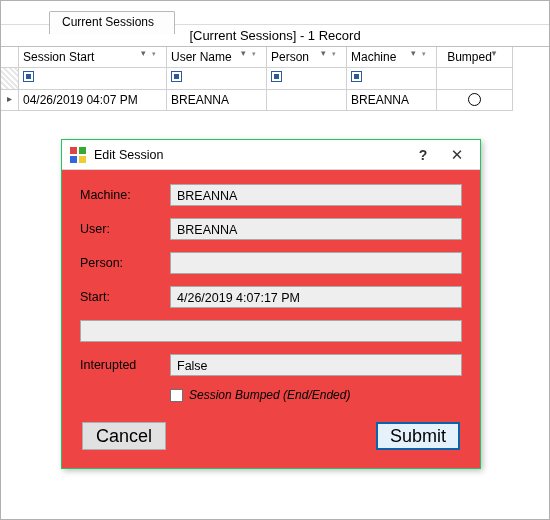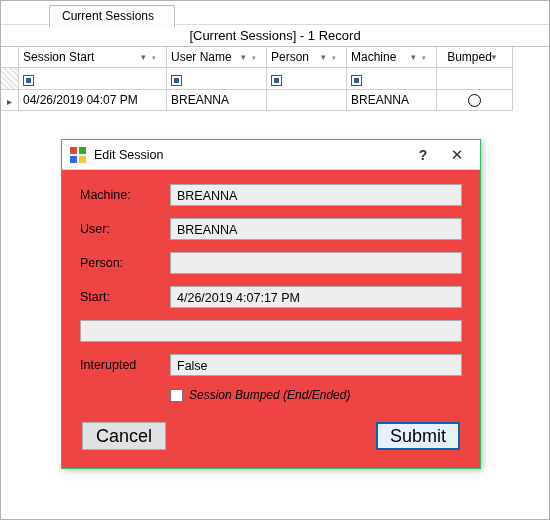--- a/index.html
+++ b/index.html
@@ -31,21 +31,21 @@
   }
   .tab {
     border: 1px solid #b8b8b8;
     border-top: 1px solid #b8b8b8;
     border-bottom: none;
     background: #fdfdfd;
     padding: 3px 20px 3px 12px;
     font-size: 12px;
     border-radius: 2px 2px 0 0;
     position: relative;
-    top: 4px;
+    top: 10px;
   }
   
   .record-title {
     text-align: center;
     padding: 3px 0;
     font-size: 13px;
   }
   
   .grid {
     border-top: 1px solid #c0c0c0;
@@ -54,21 +54,21 @@
     display: flex;
     align-items: stretch;
   }
   .grid-header > div, .grid-filter > div, .grid-row > div {
     border-right: 1px solid #d0d0d0;
     border-bottom: 1px solid #d0d0d0;
     padding: 3px 4px;
     overflow: hidden;
     white-space: nowrap;
     display: flex;
-    align-items: flex-end;
+    align-items: flex-start;
     font-size: 12px;
   }
   .grid-header > div {
     background: #fff;
     justify-content: space-between;
   }
   .col-handle { width: 18px; justify-content: center !important; }
   .col-start  { width: 148px; }
   .col-user   { width: 100px; }
   .col-person { width: 80px; }

